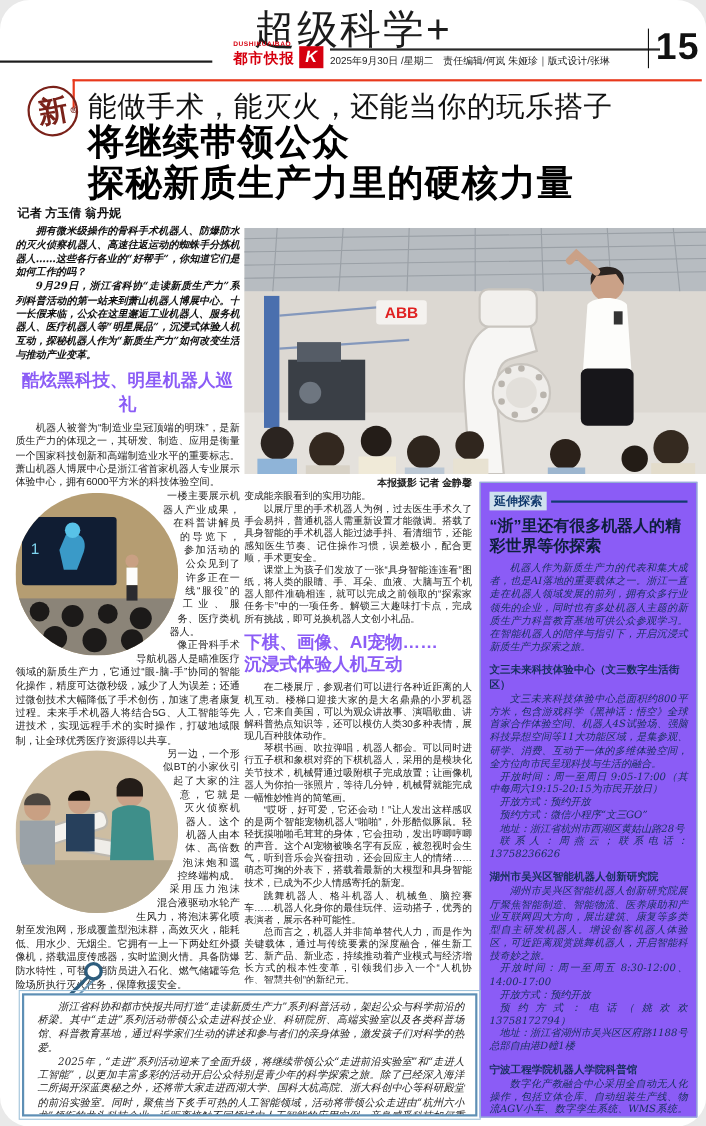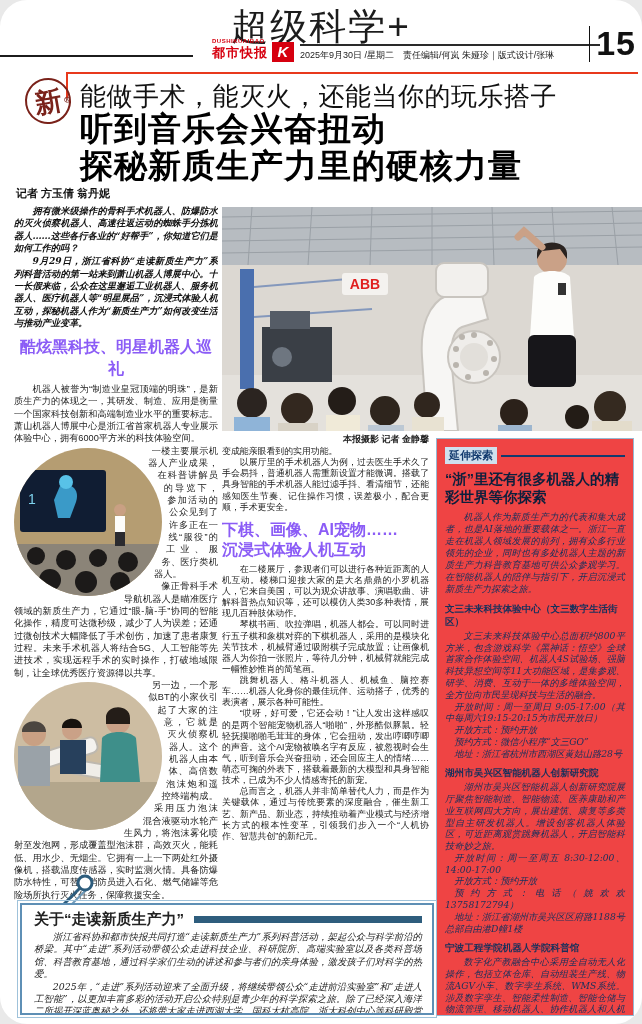--- a/index.html
+++ b/index.html
@@ -65,21 +65,21 @@
     float:left; width:148px; height:148px; border-radius:50%; overflow:hidden;
     shape-outside:circle(50%); margin:3px 7px 4px 0;
   }
   .round-photo svg { display:block; }
   
   .main-photo { position:absolute; left:222px; top:207px; width:420px; height:252px; overflow:hidden; }
   .caption { position:absolute; left:222px; top:433px; width:207px; text-align:right; font-size:9px; font-weight:700; color:#222; }
   
   .sidebar {
     position:absolute; left:436px; top:438px; width:198px; height:578px;
-    background:#ef4444; border:1px solid #96b8d2; padding:8px 8px 6px 8px;
+    background:#8b5cf6; border:1px solid #96b8d2; padding:8px 8px 6px 8px;
     color:#16305c; overflow:hidden;
   }
   .sb-labelrow { display:flex; align-items:center; margin-bottom:6px; }
   .sb-label { font-size:11px; font-weight:800; color:#123a6e; background:#cfe0ee; padding:1px 4px; }
   .sb-labelline { flex:1; height:2px; background:#123a6e; margin-left:4px; }
   .sb-title { font-size:14.5px; font-weight:800; color:#0d1f3c; line-height:1.25; margin-bottom:5px; }
   .sb-intro {
     font-family:"DejaVu Serif","Liberation Serif",serif; font-style:italic;
     font-size:9.2px; line-height:1.3; text-indent:2em; text-align:justify; margin-bottom:8px;
   }
@@ -128,21 +128,21 @@
     <div class="pageno">15</div>
   </div>
 
   <div class="red-bracket-top"></div>
   <div class="red-bracket-side"></div>
   <div class="seal">
     <span>新</span><sup>®</sup>
   </div>
   <div class="kicker">能做手术，能灭火，还能当你的玩乐搭子</div>
   <div class="bigtitle">
-    <div>听到音乐会兴奋扭动</div>
+    <div>将继续带领公众</div>
     <div>探秘新质生产力里的硬核力量</div>
   </div>
   <div class="byline">记者 方玉倩 翁丹妮</div>
 
   <div class="main-photo">
     <svg width="420" height="224" viewBox="0 0 420 224">
       <rect width="420" height="224" fill="#e4e1dc"></rect>
       <rect width="420" height="58" fill="#b7bcc1"></rect>
       <g stroke="#9aa0a6" stroke-width="1">
         <line x1="0" y1="10" x2="420" y2="4"></line>
@@ -263,44 +263,46 @@
       </svg>
     </div>
     <p class="p">另一边，一个形似BT的小家伙引起了大家的注意，它就是灭火侦察机器人。这个机器人由本体、高倍数泡沫炮和遥控终端构成。采用压力泡沫混合液驱动水轮产生风力，将泡沫雾化喷射至发泡网，形成覆盖型泡沫群，高效灭火，能耗低、用水少、无烟尘。它拥有一上一下两处红外摄像机，搭载温度传感器，实时监测火情。具备防爆防水特性，可替代消防员进入石化、燃气储罐等危险场所执行灭火任务，保障救援安全。</p>
     <p class="p">展厅里还有机器人伺服焊接系统、写毛笔字机器人、AI机器视觉筛选机等装备，酷炫黑科技多个领域集中呈现。在这里，可以看到机器人在各行各业发挥着重大作用，新质生产力离我们不再遥远。</p>
 
   </div>
 
   <div class="colM">
     <p class="p" style="text-indent:0">变成能亲眼看到的实用功能。</p>
     <p class="p">以展厅里的手术机器人为例，过去医生手术久了手会易抖，普通机器人需重新设置才能微调。搭载了具身智能的手术机器人能过滤手抖、看清细节，还能感知医生节奏、记住操作习惯，误差极小，配合更顺，手术更安全。</p>
+    <p class="p">课堂上为孩子们发放了一张“具身智能连连看”图纸，将人类的眼睛、手、耳朵、血液、大脑与五个机器人部件准确相连，就可以完成之前领取的“探索家任务卡”中的一项任务。解锁三大趣味打卡点，完成所有挑战，即可兑换机器人文创小礼品。</p>
     <div class="ph" style="margin-bottom:0">下棋、画像、AI宠物……</div>
     <div class="ph" style="margin-top:0">沉浸式体验人机互动</div>
     <p class="p">在二楼展厅，参观者们可以进行各种近距离的人机互动。楼梯口迎接大家的是大名鼎鼎的小罗机器人，它来自美国，可以为观众讲故事、演唱歌曲、讲解科普热点知识等，还可以模仿人类30多种表情，展现几百种肢体动作。</p>
     <p class="p">琴棋书画、吹拉弹唱，机器人都会。可以同时进行五子棋和象棋对弈的下棋机器人，采用的是模块化关节技术，机械臂通过吸附棋子完成放置；让画像机器人为你拍一张照片，等待几分钟，机械臂就能完成一幅惟妙惟肖的简笔画。</p>
+    <p class="p">“哎呀，好可爱，它还会动！”让人发出这样感叹的是两个智能宠物机器人“啪啪”，外形酷似豚鼠。轻轻抚摸啪啪毛茸茸的身体，它会扭动，发出哼唧哼唧的声音。这个AI宠物被唤名字有反应，被忽视时会生气，听到音乐会兴奋扭动，还会回应主人的情绪……萌态可掬的外表下，搭载着最新的大模型和具身智能技术，已成为不少人情感寄托的新宠。</p>
     <p class="p">跳舞机器人、格斗机器人、机械鱼、脑控赛车……机器人化身你的最佳玩伴、运动搭子，优秀的表演者，展示各种可能性。</p>
-    <p class="p">“哎呀，好可爱，它还会动！”让人发出这样感叹的是两个智能宠物机器人“啪啪”，外形酷似豚鼠。轻轻抚摸啪啪毛茸茸的身体，它会扭动，发出哼唧哼唧的声音。这个AI宠物被唤名字有反应，被忽视时会生气，听到音乐会兴奋扭动，还会回应主人的情绪……萌态可掬的外表下，搭载着最新的大模型和具身智能技术，已成为不少人情感寄托的新宠。</p>
     <p class="p">总而言之，机器人并非简单替代人力，而是作为关键载体，通过与传统要素的深度融合，催生新工艺、新产品、新业态，持续推动着产业模式与经济增长方式的根本性变革，引领我们步入一个“人机协作、智慧共创”的新纪元。</p>
   </div>
 
   <div class="sidebar">
     <div class="sb-labelrow">
       <span class="sb-label">延伸探索</span>
       <span class="sb-labelline"></span>
     </div>
     <div class="sb-title">“浙”里还有很多机器人的精彩世界等你探索</div>
     <p class="sb-intro">机器人作为新质生产力的代表和集大成者，也是AI落地的重要载体之一。浙江一直走在机器人领域发展的前列，拥有众多行业领先的企业，同时也有多处机器人主题的新质生产力科普教育基地可供公众参观学习。在智能机器人的陪伴与指引下，开启沉浸式新质生产力探索之旅。</p>
 
     <div class="venue">
       <div class="v-name">文三未来科技体验中心（文三数字生活街区）</div>
       <p class="v-desc">文三未来科技体验中心总面积约800平方米，包含游戏科学《黑神话：悟空》全球首家合作体验空间、机器人4S试验场、强脑科技异想空间等11大功能区域，是集参观、研学、消费、互动于一体的多维体验空间，全方位向市民呈现科技与生活的融合。</p>
       <p class="v-line">开放时间：周一至周日 9:05-17:00（其中每周六19:15-20:15为市民开放日）</p>
       <p class="v-line">开放方式：预约开放</p>
       <p class="v-line">预约方式：微信小程序“文三GO”</p>
       <p class="v-line">地址：浙江省杭州市西湖区黄姑山路28号</p>
+      <p class="v-line">联系人：周燕云；联系电话：13758236626</p>
     </div>
 
     <div class="venue">
       <div class="v-name">湖州市吴兴区智能机器人创新研究院</div>
       <p class="v-desc">湖州市吴兴区智能机器人创新研究院展厅聚焦智能制造、智能物流、医养康助和产业互联网四大方向，展出建筑、康复等多类型自主研发机器人。增设创客机器人体验区，可近距离观赏跳舞机器人，开启智能科技奇妙之旅。</p>
       <p class="v-line">开放时间：周一至周五 8:30-12:00、14:00-17:00</p>
       <p class="v-line">开放方式：预约开放</p>
       <p class="v-line">预约方式：电话（姚欢欢13758172794）</p>
       <p class="v-line">地址：浙江省湖州市吴兴区区府路1188号总部自由港D幢1楼</p>
     </div>
@@ -311,21 +313,17 @@
 
     </div>
   </div>
 
   <svg class="pin" width="44" height="40" viewBox="0 0 44 40">
     <line x1="30" y1="14" x2="6" y2="38" stroke="#2e5d7d" stroke-width="3"></line>
     <line x1="34" y1="18" x2="12" y2="40" stroke="#6e99b8" stroke-width="2"></line>
     <circle cx="33" cy="11" r="7" fill="#fff" stroke="#2e5d7d" stroke-width="3"></circle>
   </svg>
   <div class="about-box">
-    <div class="about-titlerow">
-      <span class="about-title">关于“走读新质生产力”</span>
-      <span class="about-bar"></span>
-    </div>
     <p class="about-p">浙江省科协和都市快报共同打造“走读新质生产力”系列科普活动，架起公众与科学前沿的桥梁。其中“走进”系列活动带领公众走进科技企业、科研院所、高端实验室以及各类科普场馆、科普教育基地，通过科学家们生动的讲述和参与者们的亲身体验，激发孩子们对科学的热爱。</p>
     <p class="about-p">2025年，“走进”系列活动迎来了全面升级，将继续带领公众“走进前沿实验室”和“走进人工智能”，以更加丰富多彩的活动开启公众特别是青少年的科学探索之旅。除了已经深入海洋二所揭开深蓝奥秘之外，还将带大家走进西湖大学、国科大杭高院、浙大科创中心等科研殿堂的前沿实验室。同时，聚焦当下炙手可热的人工智能领域，活动将带领公众走进由“杭州六小龙”领衔的龙头科技企业，近距离接触不同领域内人工智能的应用实例，亲身感受科技如何重塑未来。</p>
   </div>
 
 </div>
 
 </body></html>

